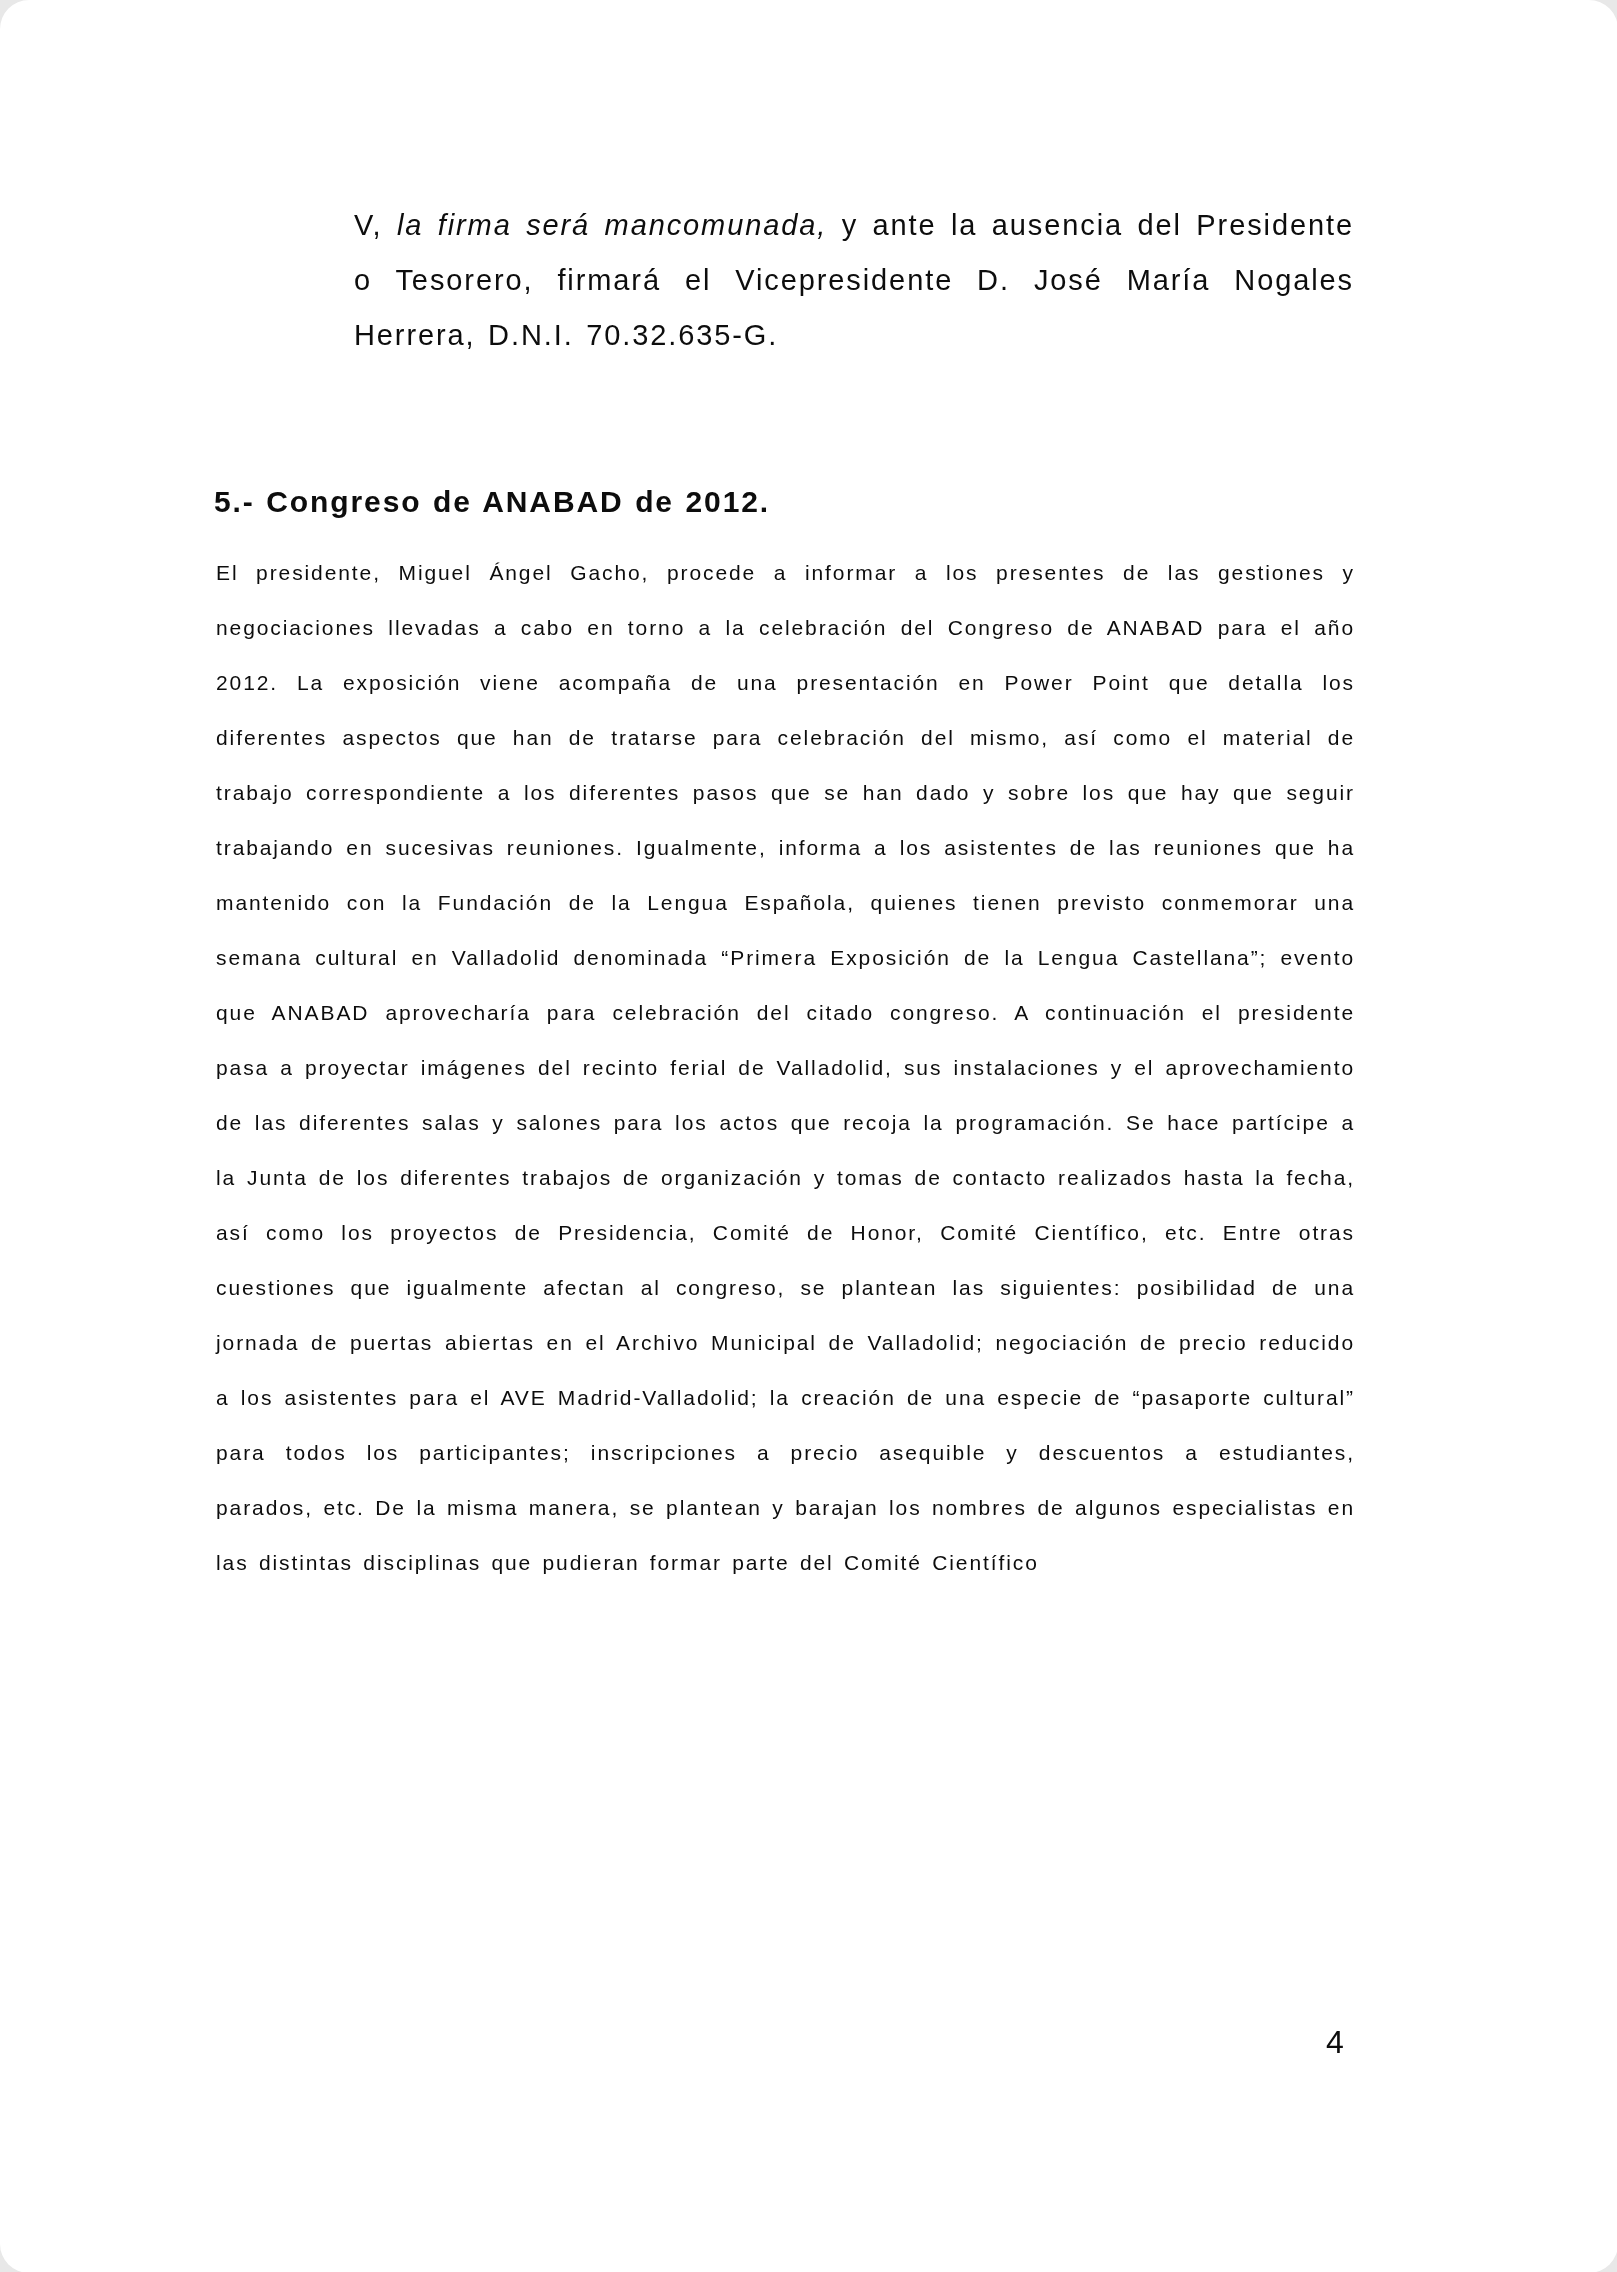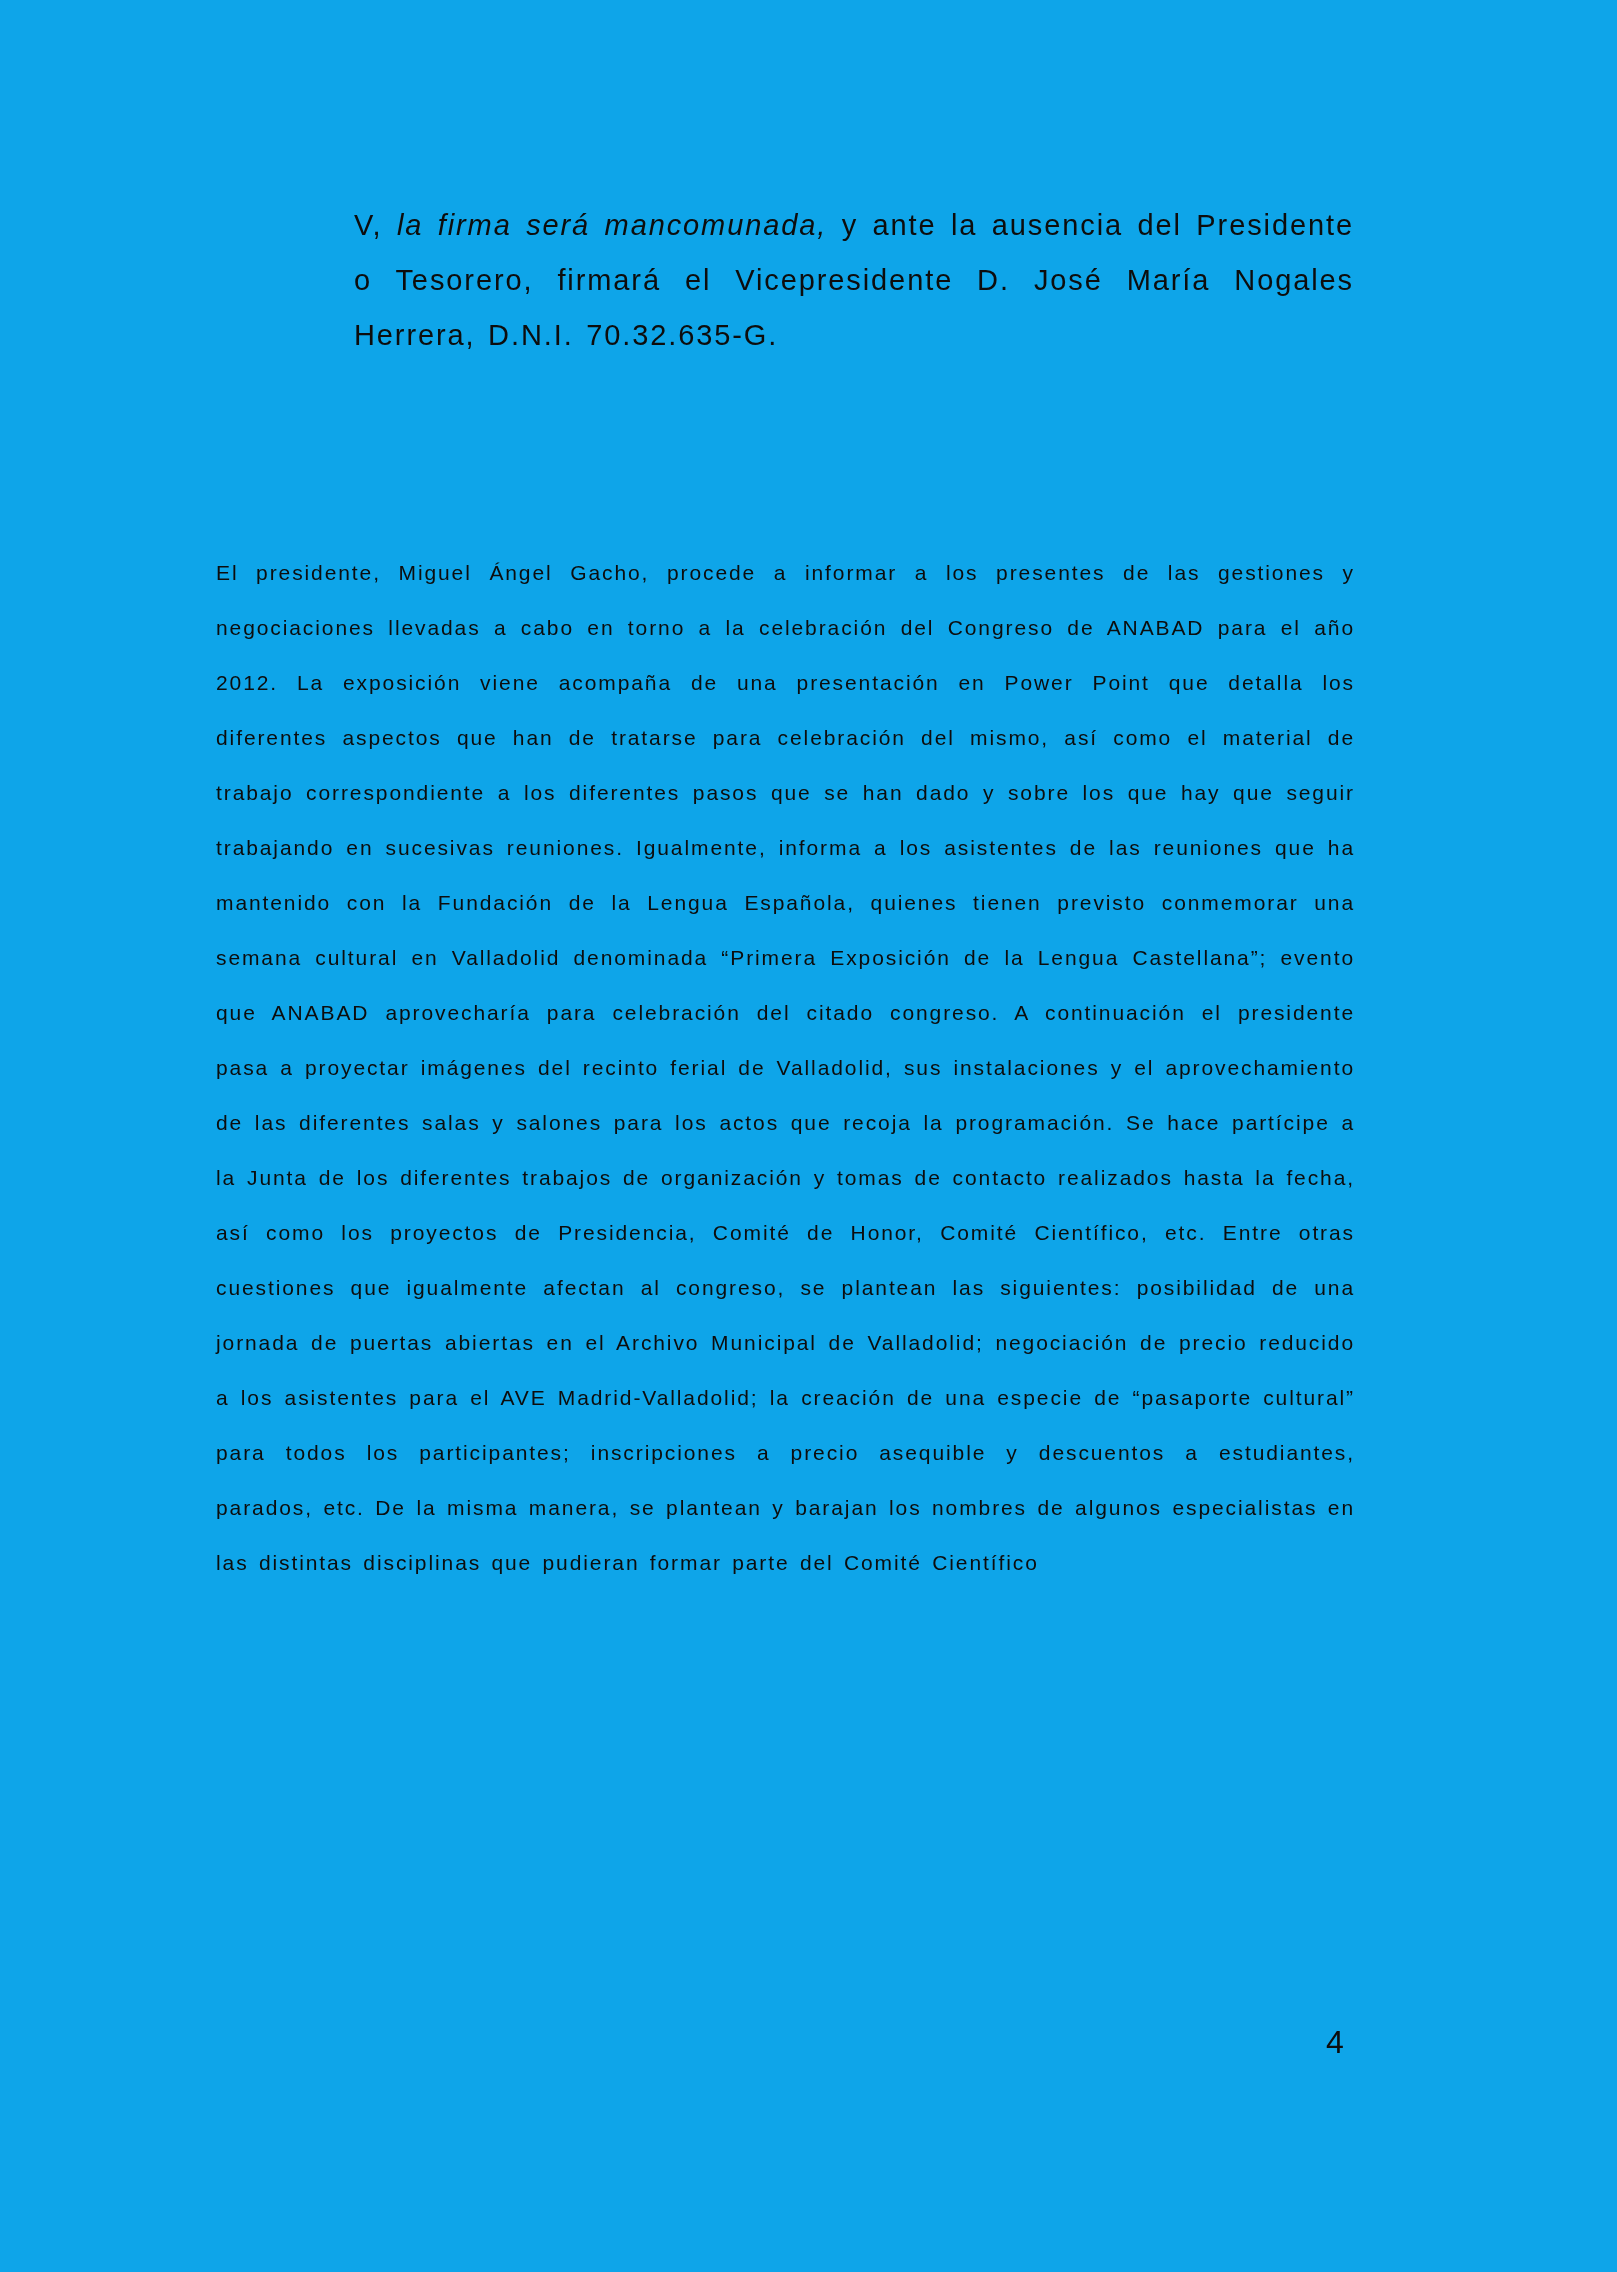--- a/index.html
+++ b/index.html
@@ -5,24 +5,25 @@
   html, body {
     margin: 0;
     padding: 0;
     background: #e8e8e8;
   }
   .page {
     position: relative;
     width: 1618px;
     height: 2273px;
     margin: 0 auto;
-    background: #0ea5e9;
+    background: #ffffff;
     font-family: "Liberation Sans", sans-serif;
     color: #0d0d0d;
     overflow: hidden;
+    border-radius: 29px;
   }
   .clause {
     position: absolute;
     left: 354px;
     width: 1000px;
     top: 198px;
     font-size: 29px;
     line-height: 55px;
     letter-spacing: 1.9px;
     word-spacing: 2.6px;
@@ -65,19 +66,20 @@
     letter-spacing: 0;
   }
 </style>
 </head>
 <body>
 
 <div class="page">
 
   <p class="clause"><span>V, </span><em>la firma será mancomunada,</em><span> y ante la ausencia del Presidente o Tesorero, firmará el Vicepresidente D. José María Nogales Herrera, D.N.I. 70.32.635-G.</span></p>
 
+  <h2 class="section-heading">5.- Congreso de ANABAD de 2012.</h2>
 
   <p class="body-par">El presidente, Miguel Ángel Gacho, procede a informar a los presentes de las gestiones y negociaciones llevadas a cabo en torno a la celebración del Congreso de ANABAD para el año 2012. La exposición viene acompaña de una presentación en Power Point que detalla los diferentes aspectos que han de tratarse para celebración del mismo, así como el material de trabajo correspondiente a los diferentes pasos que se han dado y sobre los que hay que seguir trabajando en sucesivas reuniones. Igualmente, informa a los asistentes de las reuniones que ha mantenido con la Fundación de la Lengua Española, quienes tienen previsto conmemorar una semana cultural en Valladolid denominada “Primera Exposición de la Lengua Castellana”; evento que ANABAD aprovecharía para celebración del citado congreso. A continuación el presidente pasa a proyectar imágenes del recinto ferial de Valladolid, sus instalaciones y el aprovechamiento de las diferentes salas y salones para los actos que recoja la programación. Se hace partícipe a la Junta de los diferentes trabajos de organización y tomas de contacto realizados hasta la fecha, así como los proyectos de Presidencia, Comité de Honor, Comité Científico, etc. Entre otras cuestiones que igualmente afectan al congreso, se plantean las siguientes: posibilidad de una jornada de puertas abiertas en el Archivo Municipal de Valladolid; negociación de precio reducido a los asistentes para el AVE Madrid-Valladolid; la creación de una especie de “pasaporte cultural” para todos los participantes; inscripciones a precio asequible y descuentos a estudiantes, parados, etc. De la misma manera, se plantean y barajan los nombres de algunos especialistas en las distintas disciplinas que pudieran formar parte del Comité Científico</p>
 
   <div class="page-number">4</div>
 
 </div>
 
 
 </body></html>

